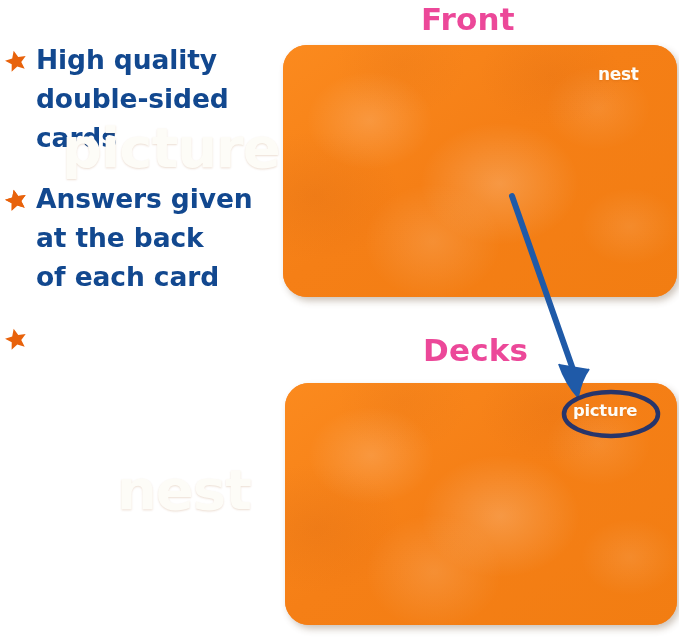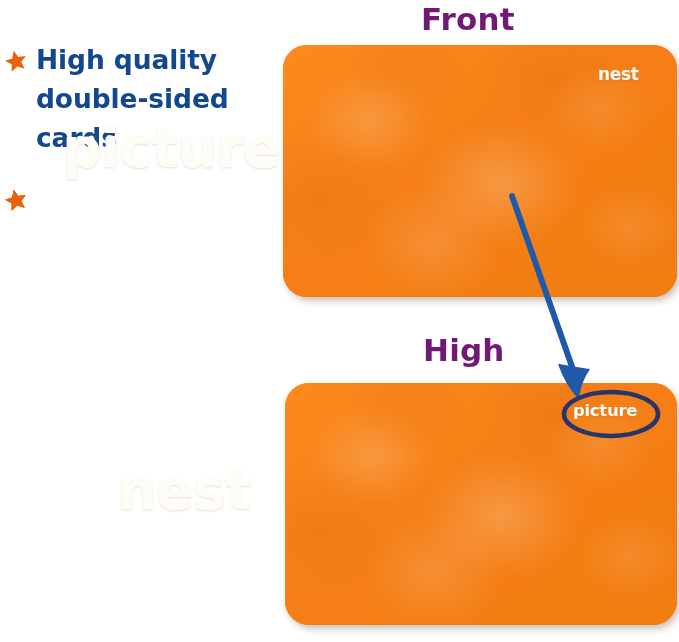--- a/index.html
+++ b/index.html
@@ -51,21 +51,21 @@
     font-weight: bold;
     letter-spacing: -0.1px;
     white-space: pre-line;
     font-family: "DejaVu Sans", sans-serif;
     font-stretch: normal;
   }
 
   
   .section-heading {
     position: absolute;
-    color: #701a75;
+    color: #ec4899;
     font-size: 31px;
     font-weight: bold;
     letter-spacing: 0.2px;
     font-family: "DejaVu Sans", sans-serif;
   }
   #heading-front { left: 421px; top: 1px; }
   #heading-back  { left: 423px; top: 332px; }
 
   
   .card {
@@ -172,32 +172,35 @@
     <div class="feature-item">
       <svg class="star-icon" viewBox="0 0 24 24">
         <polygon points="12,1.6 15.1,8.6 22.6,9.2 16.9,14.2 18.7,21.6 12,17.6 5.3,21.6 7.1,14.2 1.4,9.2 8.9,8.6" fill="#E8620B" transform="rotate(-13 12 12)"></polygon>
       </svg>
     </div>
 
     <div class="feature-item">
       <svg class="star-icon" viewBox="0 0 24 24">
         <polygon points="12,1.6 15.1,8.6 22.6,9.2 16.9,14.2 18.7,21.6 12,17.6 5.3,21.6 7.1,14.2 1.4,9.2 8.9,8.6" fill="#E8620B" transform="rotate(-13 12 12)"></polygon>
       </svg>
+      <span class="feature-text">Answers given
+at the back
+of each card</span>
     </div>
 
     <div class="feature-item">
       <svg class="star-icon" viewBox="0 0 24 24">
         <polygon points="12,1.6 15.1,8.6 22.6,9.2 16.9,14.2 18.7,21.6 12,17.6 5.3,21.6 7.1,14.2 1.4,9.2 8.9,8.6" fill="#E8620B" transform="rotate(-13 12 12)"></polygon>
       </svg>
     </div>
 
   </div>
 
   <div class="section-heading" id="heading-front">Front</div>
-  <div class="section-heading" id="heading-back">High</div>
+  <div class="section-heading" id="heading-back">Decks</div>
 
   <div class="card" id="card-front">
     <div class="card-texture"></div>
   </div>
   <div class="card-word" id="front-word">picture</div>
   <div class="card-corner-label" id="front-corner-label">nest</div>
 
   <div class="card" id="card-back">
     <div class="card-texture"></div>
   </div>

